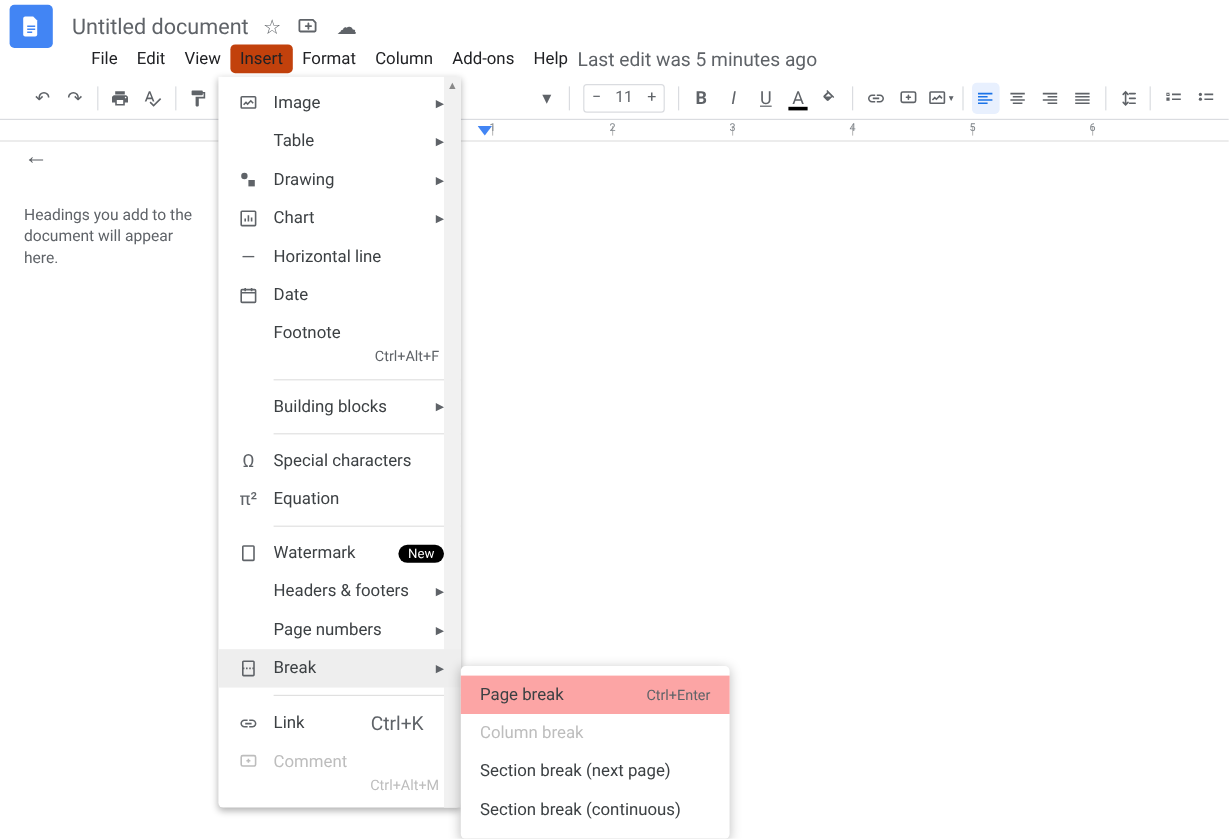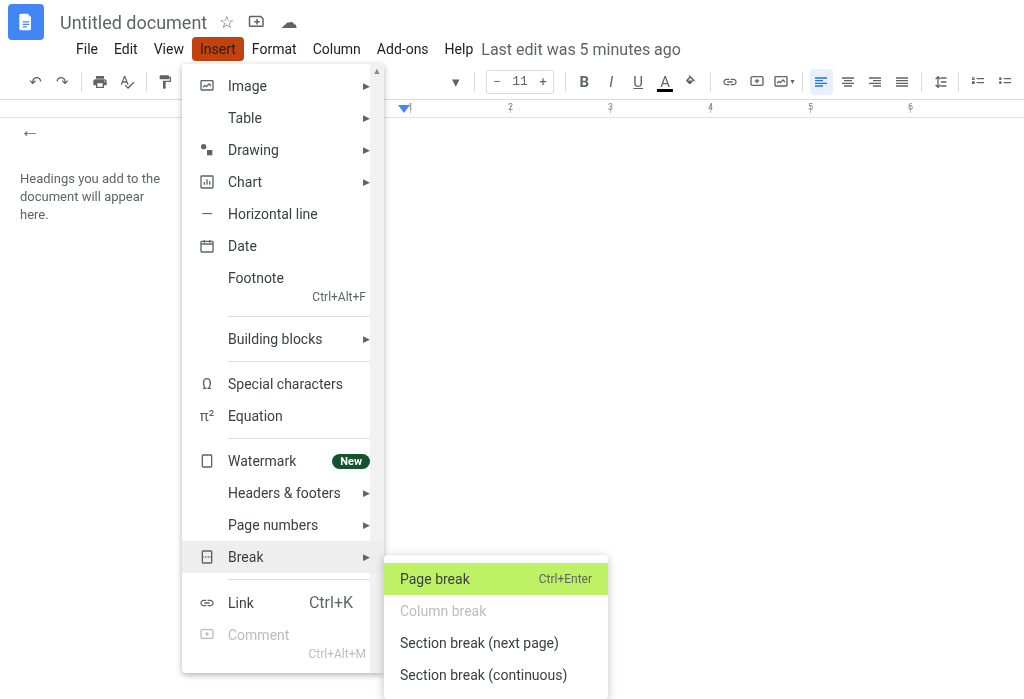--- a/index.html
+++ b/index.html
@@ -19,21 +19,21 @@
 .menubar .menu-item.active { background:#c2410c; }
 .edit-status { color:#5f6368; font-size:16px; cursor:pointer; }
 
 
 .toolbar { height:36px; border-bottom:1px solid #dadce0; display:flex; align-items:center; padding:0 8px 0 24px; gap:4px; color:#5f6368; }
 .tool-btn { width:26px; height:26px; display:flex; align-items:center; justify-content:center; border-radius:4px; cursor:pointer; font-size:15px; }
 .tool-btn.active { background:#e8f0fe; color:#1a73e8; }
 .tool-sep { width:1px; height:20px; background:#dadce0; margin:0 3px; }
 .font-size-box { display:flex; align-items:center; border:1px solid #dadce0; border-radius:3px; height:24px; margin:0 4px; }
 .font-size-box button { width:20px; border:none; background:none; cursor:pointer; color:#5f6368; }
-.font-size-box span { width:26px; text-align:center; font-size:13px;font-family:Liberation Mono, monospace; }
+.font-size-box span { width:26px; text-align:center; font-size:13px; }
 .color-underline { display:flex; flex-direction:column; align-items:center; position:relative; }
 .color-underline .bar { height:3px; width:16px; background:#000; position:absolute; bottom:3px; }
 
 
 .ruler { height:18px; background:#fff; border-bottom:1px solid #e0e0e0; position:relative; font-size:9px; color:#80868b; display:flex; align-items:center; padding-left:410px;}
 .ruler-mark { width:100px; border-left:1px solid #c0c0c0; height:8px; position:relative; }
 .ruler-num { position:absolute; top:-3px; left:-3px; }
 .ruler-indent { position:absolute; left:398px; top:5px; }
 
 
@@ -49,26 +49,26 @@
 .drop-item.highlighted { background:#eeeeee; }
 .drop-item.disabled { color:#bdbdbd; cursor:default; }
 .drop-icon { width:22px; margin-right:10px; color:#5f6368; display:flex; align-items:center; justify-content:center; font-size:15px; }
 .drop-item.disabled .drop-icon { color:#bdbdbd; }
 .drop-label { flex:1; }
 .drop-arrow { font-size:9px; color:#5f6368; }
 .drop-shortcut { font-size:16px; color:#5f6368; margin-right:17px; }
 .drop-sep { height:1px; background:#e0e0e0; margin:6px 0 6px 46px; }
 .drop-shortcut-line { text-align:right; font-size:12px; color:#5f6368; padding:0 18px 6px 0; margin-top:-4px; }
 .drop-shortcut-line.disabled { color:#bdbdbd; }
-.new-badge { background:#14532d; color:#fff; font-size:11px; padding:1px 8px; border-radius:9px; font-weight:700; }
+.new-badge { background:#000000; color:#fff; font-size:11px; padding:1px 8px; border-radius:9px; font-weight:400; }
 
 
 .submenu { position:absolute; left:384px; top:555px; width:224px; background:#fff; box-shadow:0 2px 10px rgba(0,0,0,0.25); border-radius:4px; font-size:14px; color:#3c4043; padding:8px 0; }
 .sub-item { display:flex; align-items:center; padding:8px 16px; cursor:pointer; }
-.sub-item.highlighted { background:#bef264; }
+.sub-item.highlighted { background:#fca5a5; }
 .sub-item.disabled { color:#bdbdbd; cursor:default; }
 .sub-label { flex:1; }
 .sub-shortcut { font-size:12px; color:#5f6368; }
 
 svg { display:block; }
 </style>
 </head>
 <body>
 
 <div class="titlebar">

